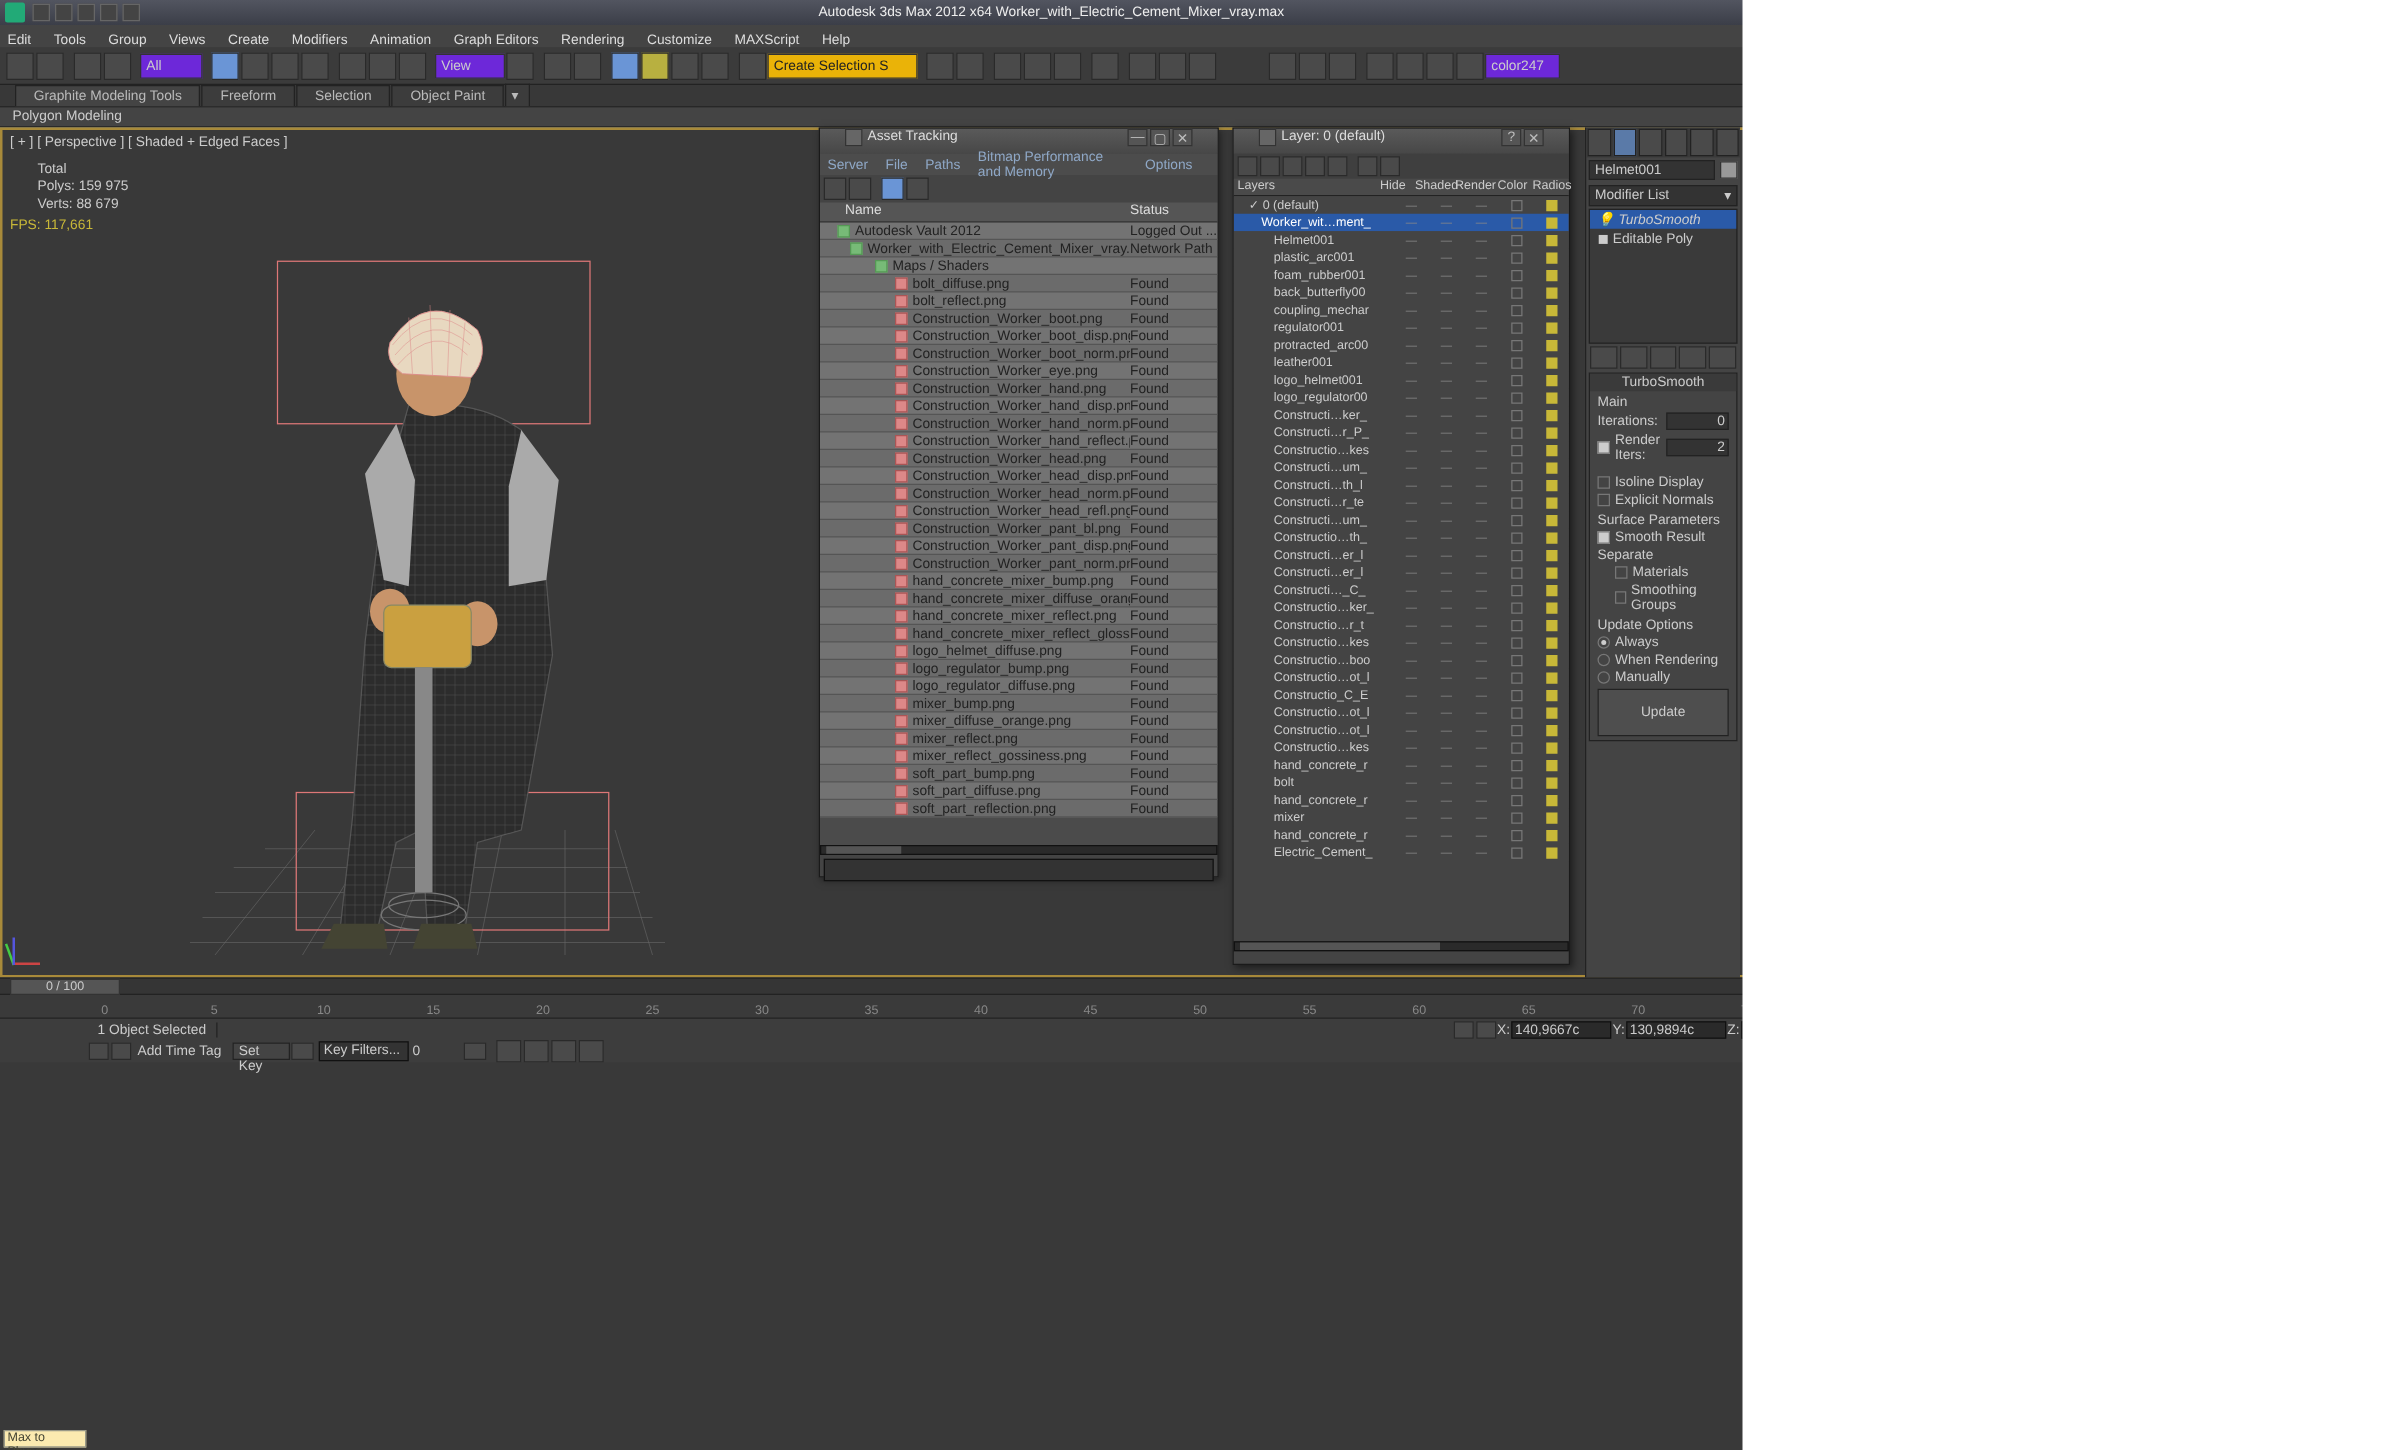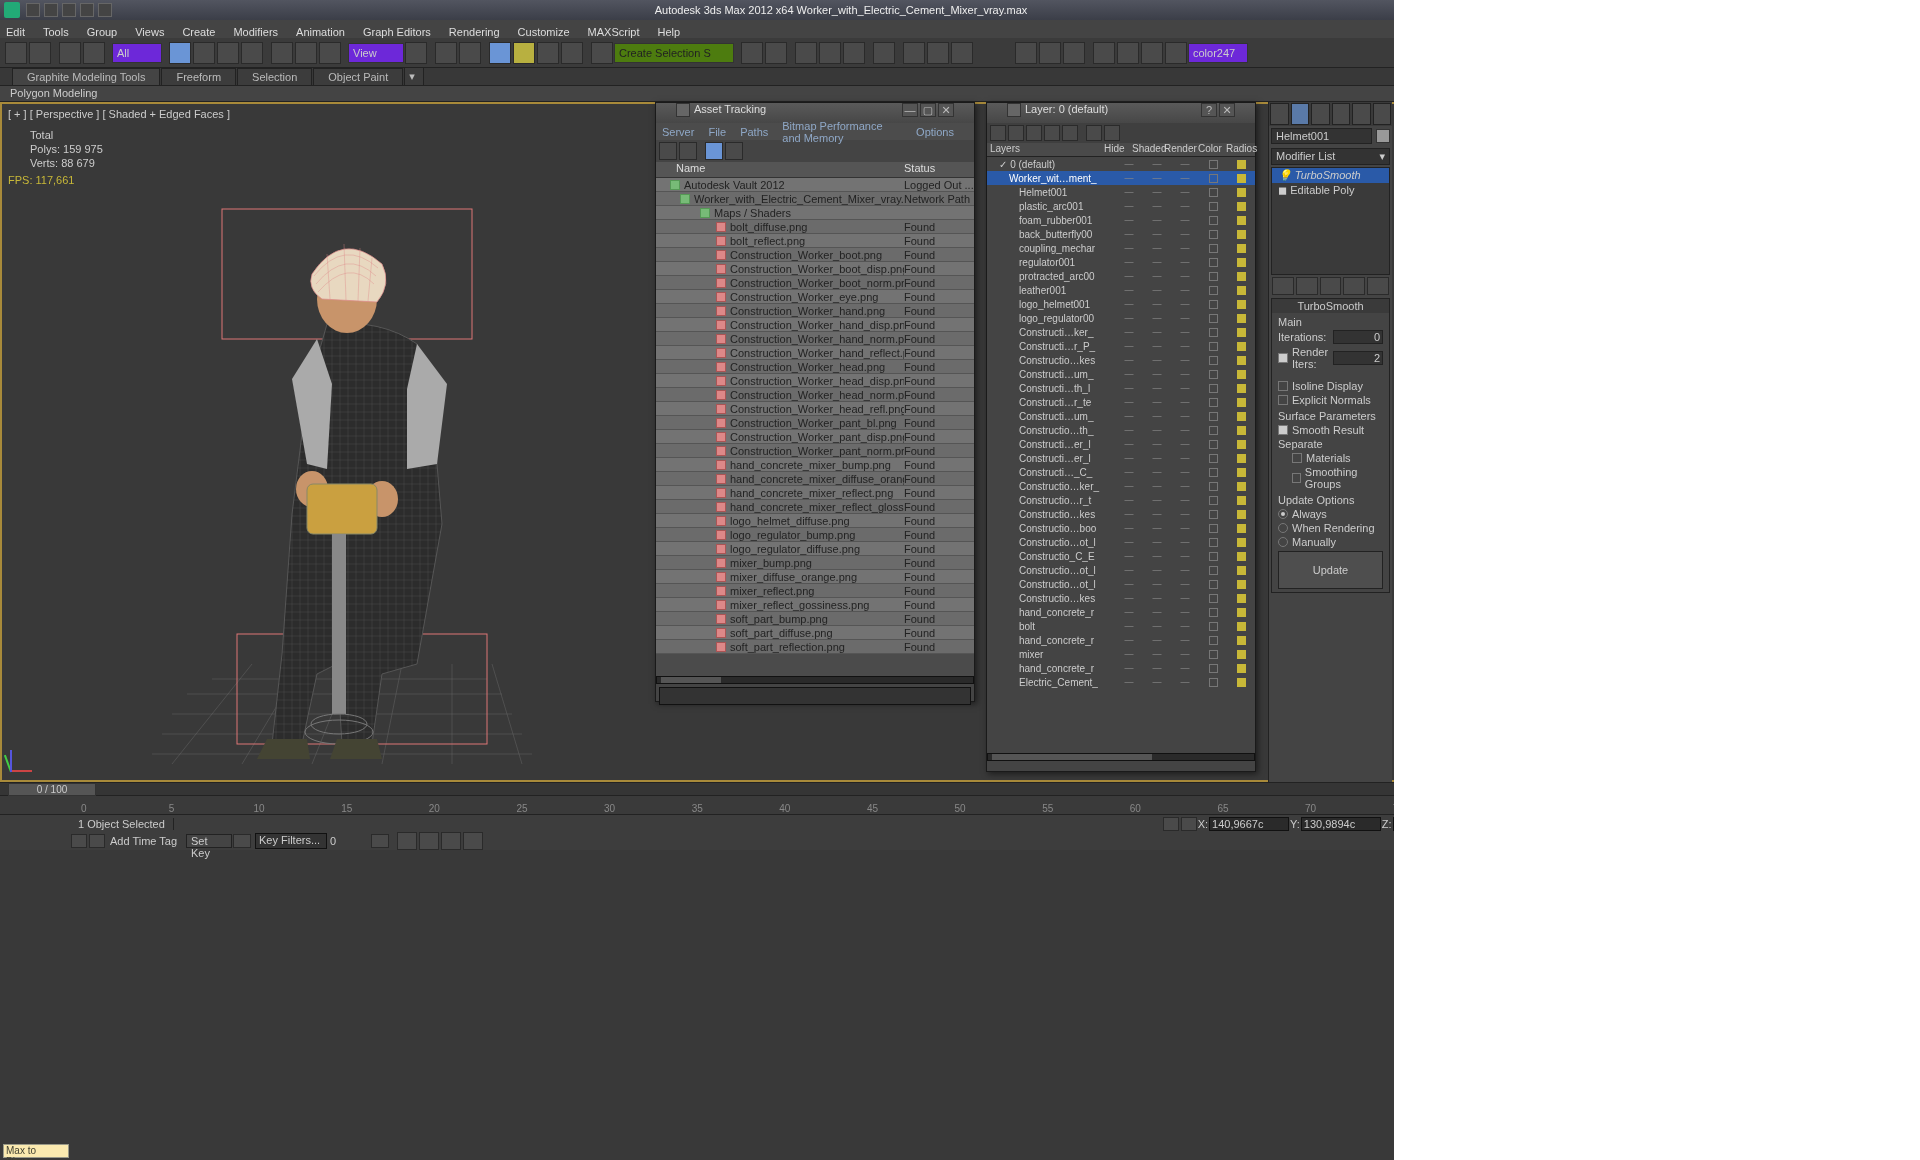--- a/index.html
+++ b/index.html
@@ -168,21 +168,21 @@
   <div class="tsep"></div>
   <div class="tbtn"></div>
   <div class="tbtn"></div>
   <div class="tsep"></div>
   <div class="tbtn active"></div>
   <div class="tbtn warn"></div>
   <div class="tbtn"></div>
   <div class="tbtn"></div>
   <div class="tsep"></div>
   <div class="tbtn"></div>
-  <div class="tdrop" style="min-width:120px;background:#4d7c0f;color:#222;">Create Selection S</div>
+  <div class="tdrop" style="min-width:120px;background:#eab308;color:#222;">Create Selection S</div>
   <div class="tsep"></div>
   <div class="tbtn"></div>
   <div class="tbtn"></div>
   <div class="tsep"></div>
   <div class="tbtn"></div>
   <div class="tbtn"></div>
   <div class="tbtn"></div>
   <div class="tsep"></div>
   <div class="tbtn"></div>
   <div class="tsep"></div>

